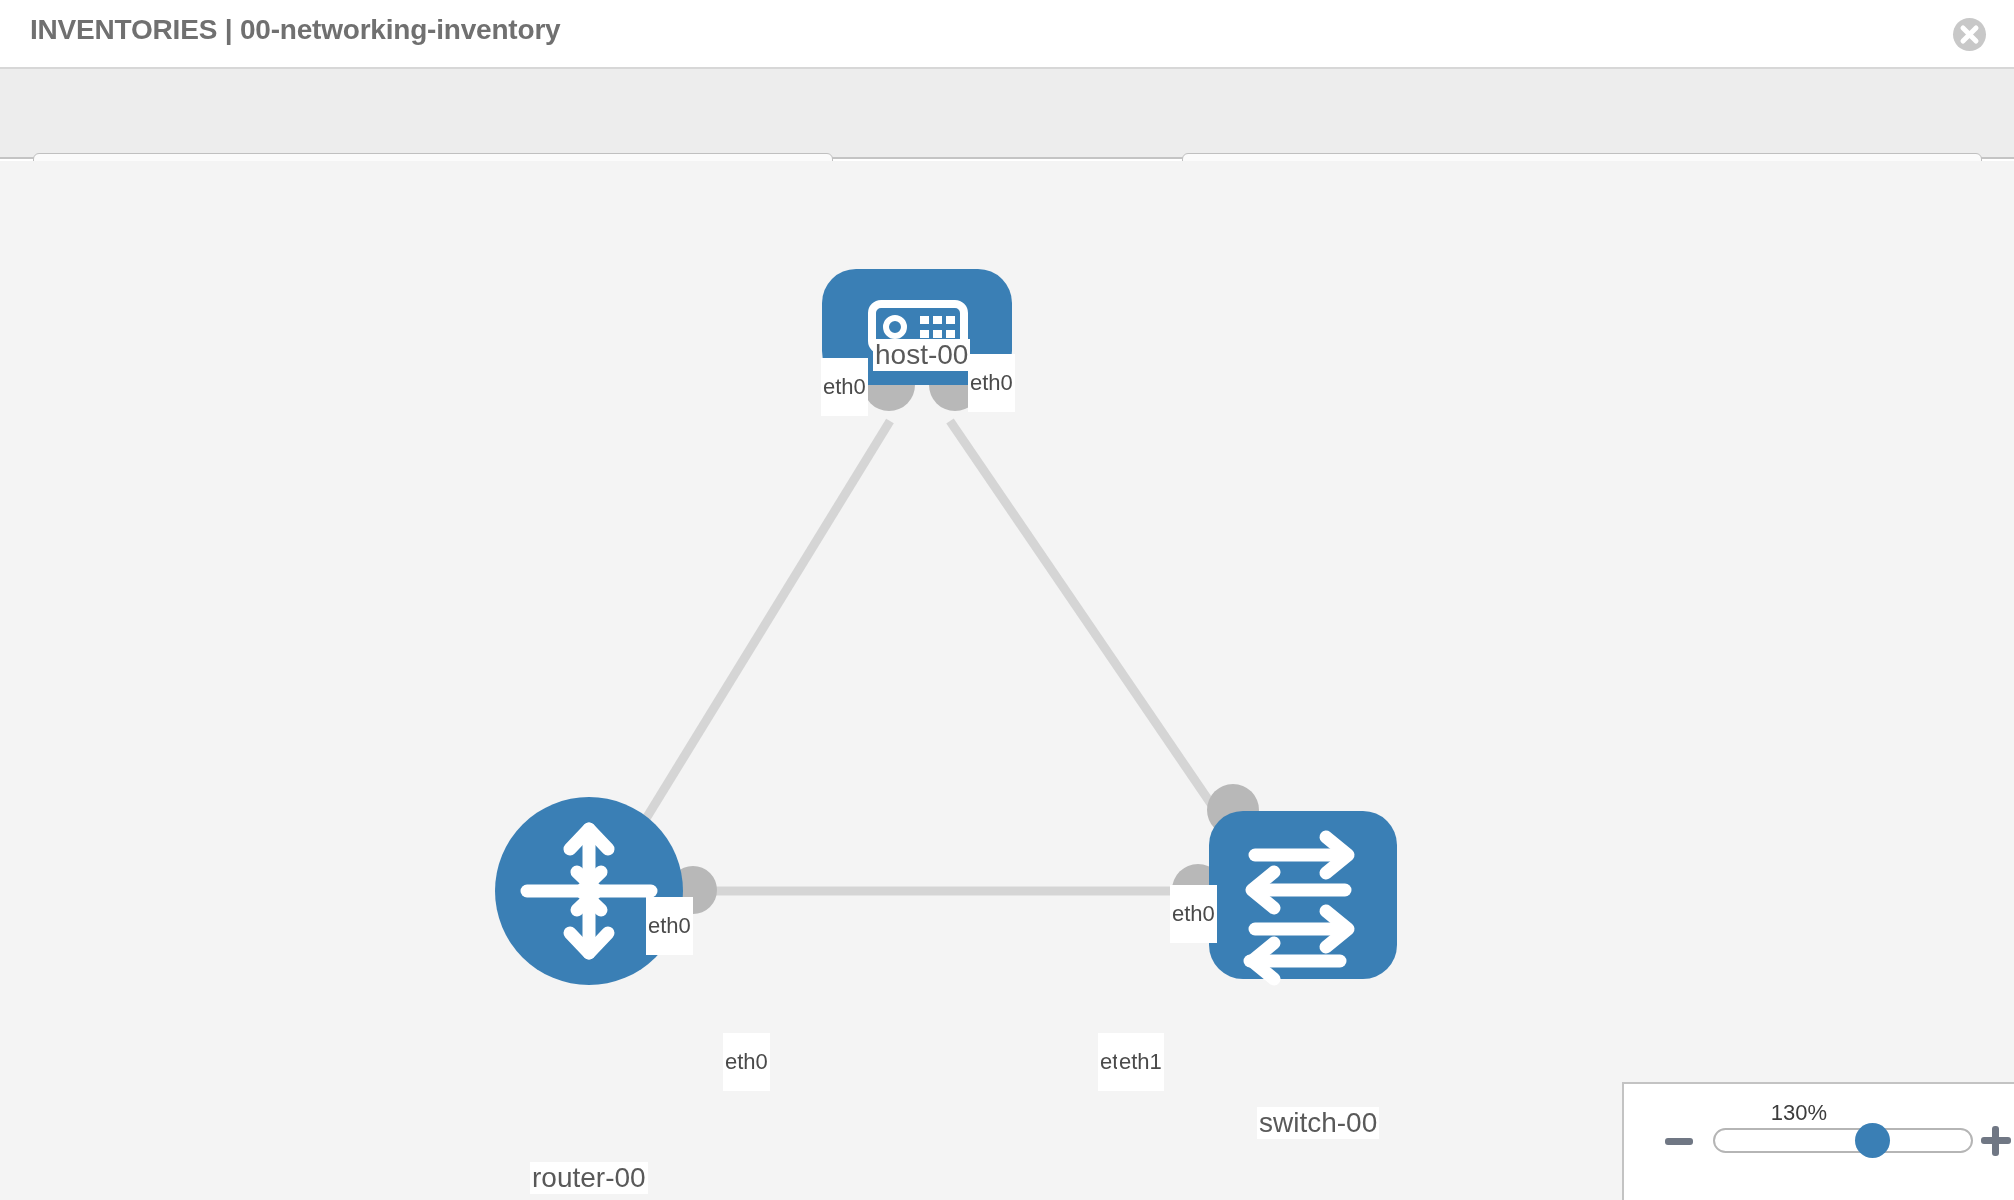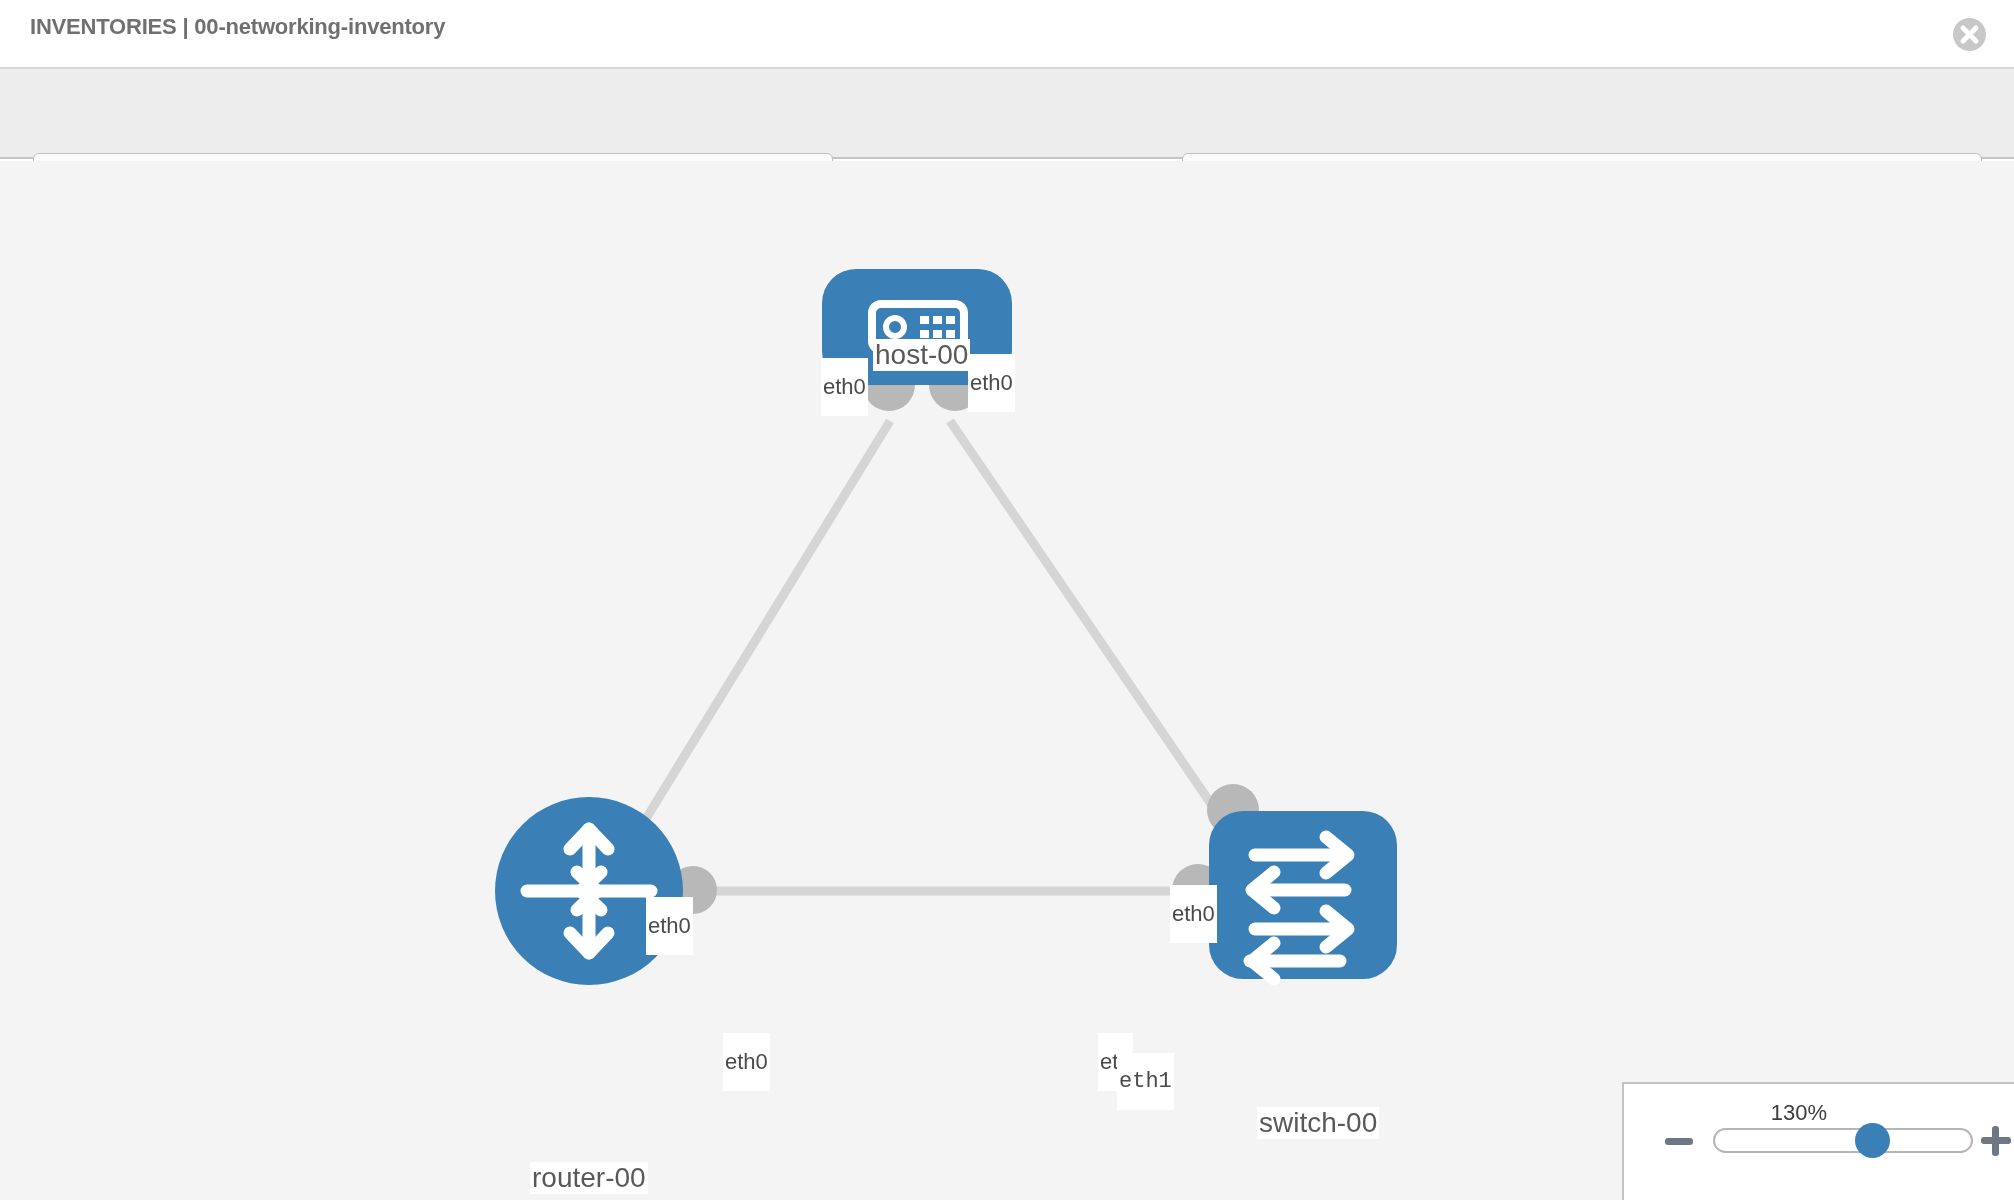--- a/index.html
+++ b/index.html
@@ -22,21 +22,21 @@
   .header {
     position: absolute;
     left: 0; top: 0;
     width: 2014px; height: 69px;
     background: #ffffff;
     border-bottom: 2px solid #d7d7d7;
   }
   .header-title {
     position: absolute;
     left: 30px; top: 14px;
-    font-size: 22px;
+    font-size: 28px;
     font-weight: bold;
     color: #707070;
     letter-spacing: -0.2px;
     white-space: nowrap;
   }
   .close-btn {
     position: absolute;
     right: 28px; top: 18px;
     width: 33px; height: 33px;
     border-radius: 50%;
@@ -301,21 +301,21 @@
     <div class="node-label" style="left:873px; top:178px;text-align:right;">host-00</div>
     <div class="node-label" style="left:530px; top:1001px;text-align:right;">router-00</div>
     <div class="node-label" style="left:1245px; top:946px;margin-left:12px;">switch-00</div>
 
     <div class="edge-label" style="left:821px; top:197px;">eth0</div>
     <div class="edge-label" style="left:968px; top:193px;">eth0</div>
     <div class="edge-label" style="left:646px; top:736px;">eth0</div>
     <div class="edge-label" style="left:1170px; top:724px;">eth0</div>
     <div class="edge-label" style="left:723px; top:872px;">eth0</div>
     <div class="edge-label" style="left:1098px; top:872px;">eth</div>
-    <div class="edge-label" style="left:1117px; top:892px;font-family:Liberation Mono, monospace;">eth1</div>
+    <div class="edge-label" style="left:1117px; top:872px;">eth1</div>
   </div>
 
   <div class="zoom-panel">
     <div class="zoom-value">130%</div>
     <div class="zoom-minus"></div>
     <div class="zoom-slider">
       <div class="zoom-handle"></div>
     </div>
     <div class="zoom-plus"></div>
   </div>

